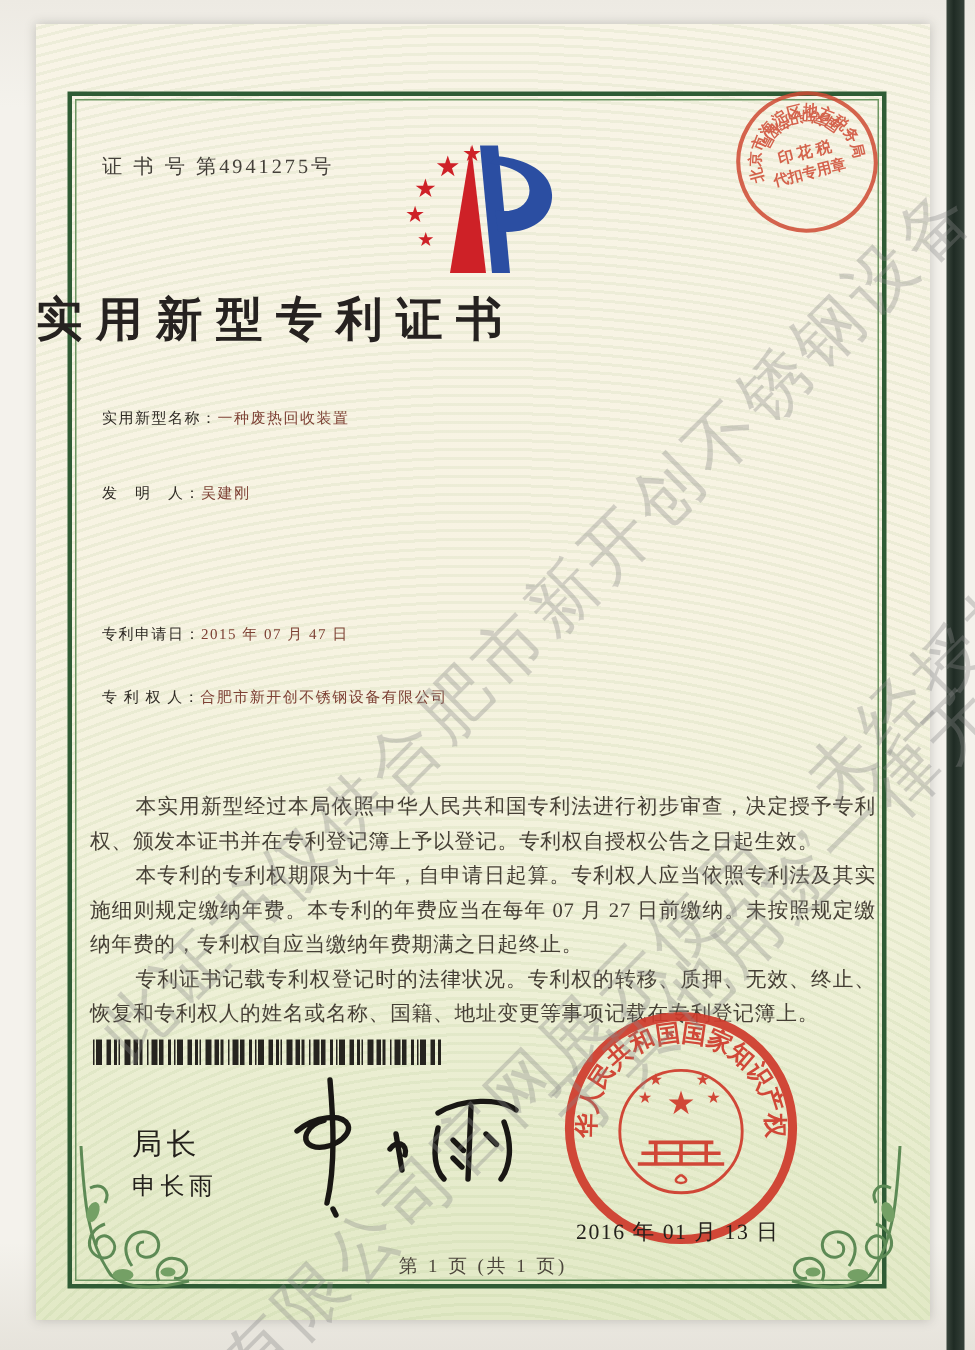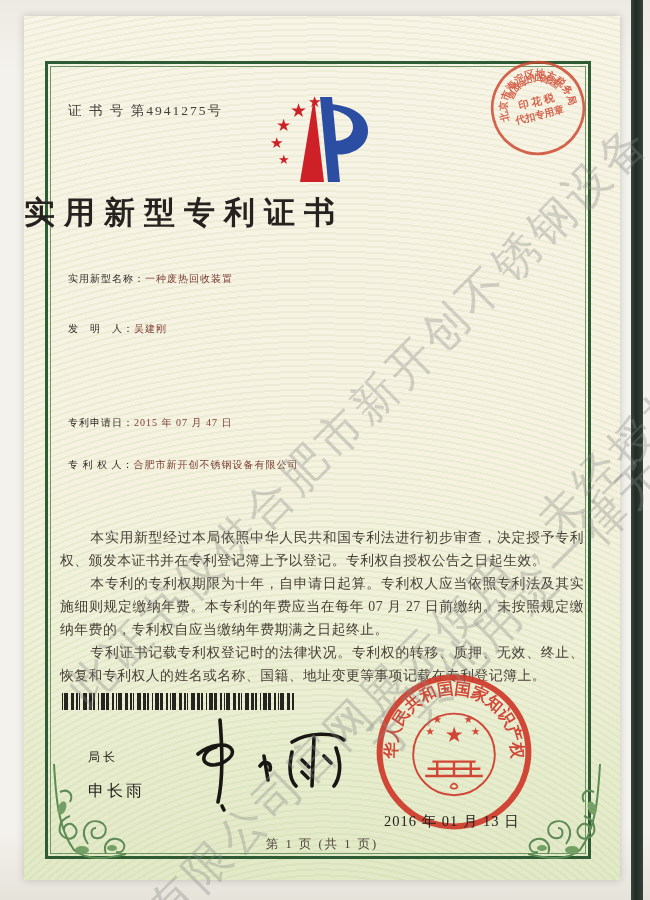--- a/index.html
+++ b/index.html
@@ -16,21 +16,21 @@
   .cert-no{position:absolute;left:44px;top:86px;font-size:13.5px;letter-spacing:2px;color:#44403a;}
   .logo{position:absolute;left:244px;top:78px;}
   .title{position:absolute;left:0;top:176px;width:596px;text-align:left;font-size:31px;font-weight:bold;letter-spacing:9px;color:#262220;}
   .row{position:absolute;left:44px;font-size:10px;white-space:nowrap;}
   .row .lbl{color:#2e2a24;letter-spacing:1px;}
   .row .val{color:#7d4034;letter-spacing:1px;}
   .bodytext{position:absolute;left:36px;top:510px;width:524px;font-size:13.8px;line-height:23px;color:#453f35;text-align:justify;}
   .bodytext p{margin:0;text-indent:2.2em;letter-spacing:.5px;}
   .barcode{position:absolute;left:38px;top:677px;height:17px;display:flex;align-items:stretch;}
   .barcode span{display:block;background:#26241f;}
-  .issuer-role{position:absolute;left:64px;top:733px;font-size:12px;letter-spacing:3px;color:#24211c;font-family:Liberation Sans, sans-serif;}
+  .issuer-role{position:absolute;left:64px;top:733px;font-size:20px;letter-spacing:3px;color:#24211c;font-family:Liberation Sans, sans-serif;}
   .issuer-name{position:absolute;left:64px;top:765px;font-size:16px;letter-spacing:3px;color:#24211c;font-family:Liberation Serif, serif;}
   .signature{position:absolute;left:152px;top:698px;}
   .seal{position:absolute;left:346px;top:652px;}
   .seal-date{position:absolute;left:360px;top:796px;font-size:14.5px;color:#23211c;letter-spacing:1px;z-index:6;}
   .footer-page{position:absolute;left:0;top:820px;width:596px;text-align:center;font-size:12.5px;color:#4c463c;letter-spacing:2px;}
   .tax-stamp{position:absolute;left:462px;top:40px;transform:rotate(-14deg);}
   .flourish{position:absolute;z-index:2;}
   .fl-bl{left:24px;top:742px;}
   .fl-br{left:496px;top:742px;transform:scaleX(-1);}
   .wm{position:absolute;transform:rotate(-45deg);transform-origin:0 0;font-size:46px;color:rgba(134,134,134,.34);

